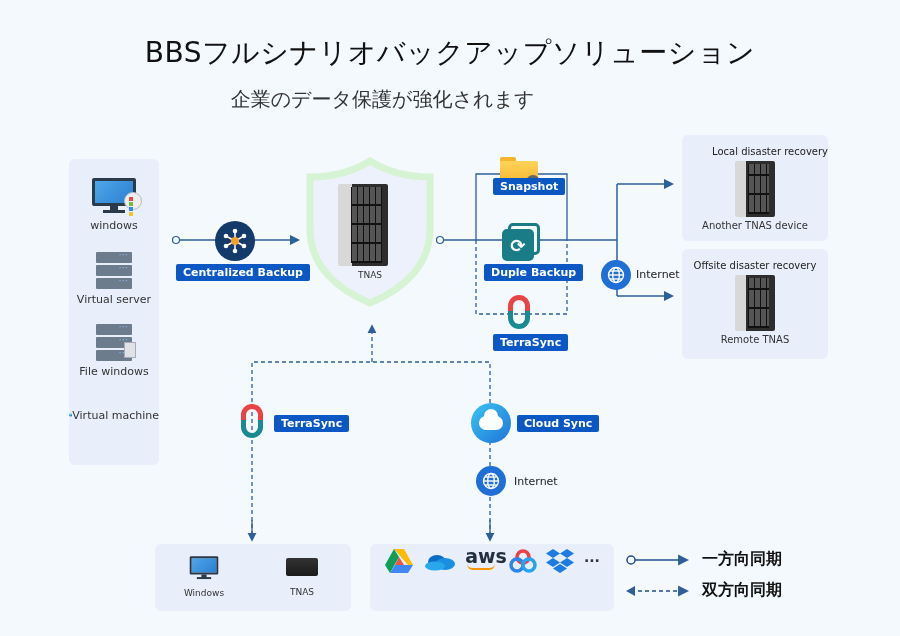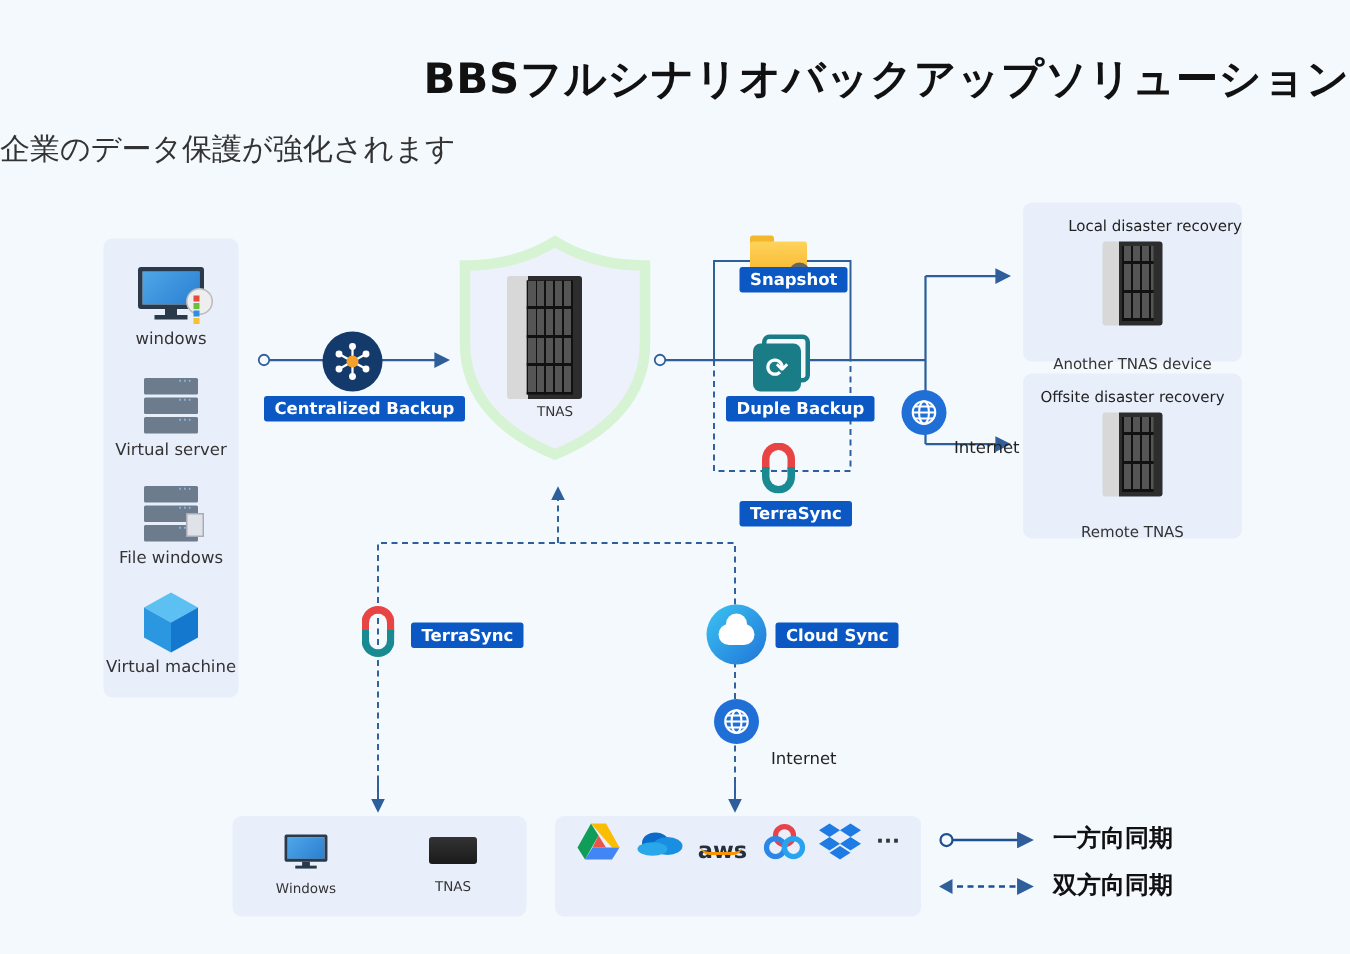--- a/index.html
+++ b/index.html
@@ -5,37 +5,37 @@
   * { margin: 0; padding: 0; box-sizing: border-box; }
   html, body { width: 900px; height: 636px; overflow: hidden; }
   body {
     background: #f4f9fe;
     font-family: "DejaVu Sans", "Liberation Sans", sans-serif;
     position: relative;
     color: #222;
   }
   .abs { position: absolute; }
   .title {
-    left: 0; top: 34px; width: 900px; text-align: right;
-    font-size: 28px; font-weight: bold; color: #111; letter-spacing: 0.5px;
+    left: 0; top: 34px; width: 900px; text-align: center;
+    font-size: 28px; font-weight: normal; color: #111; letter-spacing: 0.5px;
   }
   .subtitle {
-    left: 0; top: 86px; width: 765px; text-align: left;
+    left: 0; top: 86px; width: 765px; text-align: center;
     font-size: 20px; color: #333;
   }
   .panel {
     background: #e8eefa;
     border-radius: 6px;
   }
   .label-small { font-size: 11px; color: #333; text-align: center; white-space: nowrap; }
   .badge {
     background: #0b58c5; color: #fff; font-size: 11px; font-weight: bold;
     padding: 2px 7px; border-radius: 2px; white-space: nowrap;
   }
-  .plain-text { font-size: 11px; color: #222; white-space: nowrap; margin-top: 24px; }
+  .plain-text { font-size: 11px; color: #222; white-space: nowrap; }
   svg.lines { position: absolute; left: 0; top: 0; }
   .legend-text { font-size: 16px; font-weight: bold; color: #111; }
 
   
   .monitor { position: relative; width: 44px; height: 36px; }
   .monitor .scr { position: absolute; left: 0; top: 0; width: 44px; height: 28px; background: linear-gradient(135deg,#4fa7e8,#2a7fd1); border: 3px solid #2b3a4a; border-radius: 2px; }
   .monitor .stand { position: absolute; left: 18px; top: 28px; width: 8px; height: 5px; background: #2b3a4a; }
   .monitor .base { position: absolute; left: 11px; top: 32px; width: 22px; height: 3px; background: #2b3a4a; }
 
   .server { width: 36px; }
@@ -131,21 +131,21 @@
 <div class="abs" style="left:69px; top:324px; width:90px; display:flex; flex-direction:column; align-items:center;">
   <div class="server" style="position:relative;">
     <div class="u"></div>
       <div class="u"></div>
       <div class="u"></div>
     <div style="position:absolute; right:-4px; top:18px; width:12px; height:16px; background:#dfe3e8; border:1px solid #aab;"></div>
   </div>
   <div class="label-small" style="margin-top:2px;">File windows</div>
 </div>
 
-<div class="abs" style="left:69px; top:393px; width:90px; display:flex; flex-direction:column; align-items:center;justify-content:center;">
+<div class="abs" style="left:69px; top:393px; width:90px; display:flex; align-items:center;justify-content:center;">
   <svg width="40" height="44" viewBox="0 0 40 44">
     <polygon points="20,2 38,12 20,22 2,12" fill="#5cc0f2"></polygon>
     <polygon points="2,12 20,22 20,42 2,32" fill="#2b97e0"></polygon>
     <polygon points="38,12 20,22 20,42 38,32" fill="#1478cf"></polygon>
   </svg>
   <div class="label-small" style="margin-top:1px;">Virtual machine</div>
 </div>
 
 <div class="abs" style="left:215px; top:221px; width:40px; height:40px; border-radius:50%; background:#143a6b; display:flex; align-items:center; justify-content:center;">
   <svg width="28" height="28" viewBox="0 0 28 28">
@@ -195,28 +195,28 @@
   <div style="position:absolute; left:3px; top:0; width:22px; height:18px; border:5px solid #e84444; border-bottom:none; border-radius:11px 11px 0 0;"></div>
   <div style="position:absolute; left:3px; top:16px; width:22px; height:18px; border:5px solid #1a8a92; border-top:none; border-radius:0 0 11px 11px;"></div>
 </div>
 <div class="abs badge" style="left:493px; top:334px;">TerraSync</div>
 
 <div class="abs panel" style="left:682px; top:135px; width:146px; height:106px;">
   <div style="text-align:right; font-size:10px; margin-top:11px; color:#222;">Local disaster recovery</div>
   <div class="nas-tower" style="margin:4px auto 0; width:40px; height:56px;">
       <div class="bays"></div>
     </div>
-  <div style="text-align:center; font-size:10px; margin-top:21px; color:#333;">Another TNAS device</div>
+  <div style="text-align:center; font-size:10px; margin-top:3px; color:#333;">Another TNAS device</div>
 </div>
 <div class="abs panel" style="left:682px; top:249px; width:146px; height:110px;">
   <div style="text-align:center; font-size:10px; margin-top:11px; color:#222;">Offsite disaster recovery</div>
   <div class="nas-tower" style="margin:4px auto 0; width:40px; height:56px;">
       <div class="bays"></div>
     </div>
-  <div style="text-align:center; font-size:10px; margin-top:19px; color:#333;">Remote TNAS</div>
+  <div style="text-align:center; font-size:10px; margin-top:3px; color:#333;">Remote TNAS</div>
 </div>
 
 <div class="abs" style="left:601px; top:260px; width:30px; height:30px; border-radius:50%; background:#1f6fd6; display:flex; align-items:center; justify-content:center;">
   <svg width="18" height="18" viewBox="0 0 18 18">
       <g fill="none" stroke="#fff" stroke-width="1.4">
         <circle cx="9" cy="9" r="7.5"></circle>
         <ellipse cx="9" cy="9" rx="3.3" ry="7.5"></ellipse>
         <line x1="1.5" y1="9" x2="16.5" y2="9"></line>
         <line x1="3" y1="5" x2="15" y2="5"></line>
         <line x1="3" y1="13" x2="15" y2="13"></line>
@@ -273,21 +273,21 @@
       <polygon points="10,1 1,17 6,25 15,9" fill="#0f9d58"></polygon>
       <polygon points="6,25 24,25 29,17 11,17" fill="#4285f4"></polygon>
       <polygon points="15,9 20,17 11,17" fill="#ea4335" opacity="0.9"></polygon>
     </svg>
     <svg width="32" height="20" viewBox="0 0 32 20">
       <ellipse cx="13" cy="11" rx="9" ry="7" fill="#0a6bc8"></ellipse>
       <ellipse cx="21" cy="13" rx="10" ry="6" fill="#1a8ee0"></ellipse>
       <ellipse cx="11" cy="15" rx="10" ry="4.5" fill="#28a8ea"></ellipse>
     </svg>
     <div style="position:relative; width:34px; height:26px;">
-      <div style="font-size:15px; font-weight:bold; color:#232f3e; line-height:16px;margin-top:11px;">aws</div>
+      <div style="font-size:19px; font-weight:bold; color:#232f3e; line-height:16px;">aws</div>
       <div style="position:absolute; left:2px; top:16px; width:28px; height:6px; border-bottom:2px solid #f79400; border-radius:0 0 14px 14px;"></div>
     </div>
     <svg width="28" height="24" viewBox="0 0 28 24">
       <circle cx="14" cy="8" r="6" fill="none" stroke="#e8424b" stroke-width="3.5"></circle>
       <circle cx="8" cy="16" r="6" fill="none" stroke="#2c86e6" stroke-width="3.5"></circle>
       <circle cx="20" cy="16" r="6" fill="none" stroke="#27a3f0" stroke-width="3.5"></circle>
     </svg>
     <svg width="28" height="26" viewBox="0 0 28 26">
       <g fill="#1e7be3">
         <polygon points="7,1 14,5.5 7,10 0,5.5"></polygon>

